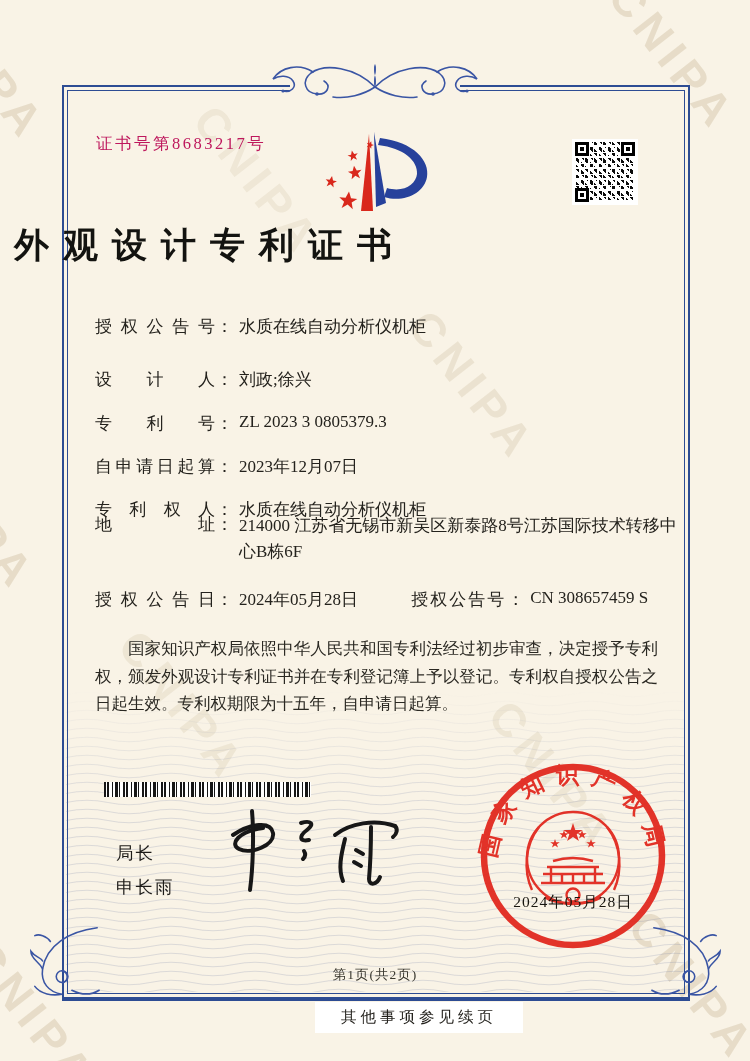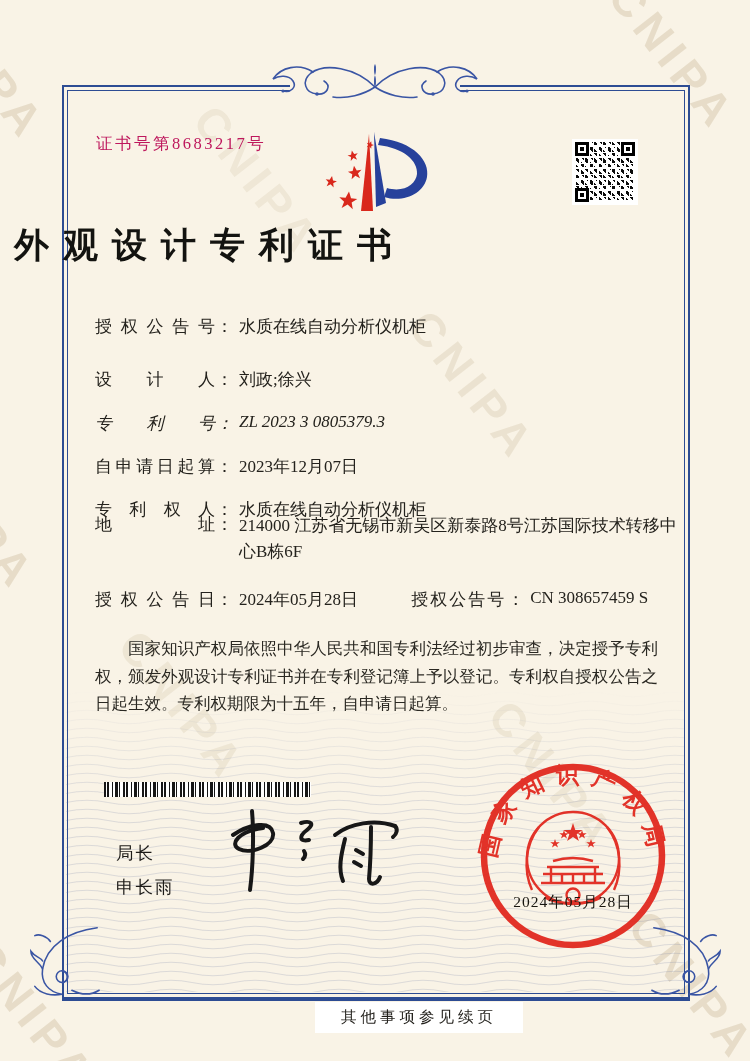--- a/index.html
+++ b/index.html
@@ -175,21 +175,21 @@
   </div>
 
   <div class="title">外观设计专利证书</div>
 
   <div class="row" style="top:315px;">
     <span class="flabel">授权公告号</span><span class="fcolon">：</span><span class="fvalue">水质在线自动分析仪机柜</span>
   </div>
   <div class="row" style="top:368px;">
     <span class="flabel">设计人</span><span class="fcolon">：</span><span class="fvalue">刘政;徐兴</span>
   </div>
-  <div class="row" style="top:412px;font-style:italic;">
+  <div class="row" style="top:412px;">
     <span class="flabel">专利号</span><span class="fcolon">：</span><span class="fvalue">ZL 2023 3 0805379.3</span>
   </div>
   <div class="row" style="top:455px;">
     <span class="flabel">自申请日起算</span><span class="fcolon">：</span><span class="fvalue">2023年12月07日</span>
   </div>
   <div class="row" style="top:498px;">
     <span class="flabel">专利权人</span><span class="fcolon">：</span><span class="fvalue">水质在线自动分析仪机柜</span>
   </div>
   <div class="row" style="top:513px;">
     <span class="flabel">地址</span><span class="fcolon">：</span><span class="fvalue wide">214000 江苏省无锡市新吴区新泰路8号江苏国际技术转移中心B栋6F</span>
@@ -251,15 +251,16 @@
         <polygon points="100,68 102.3,75 109.5,75 103.7,79.3 105.9,86.1 100,81.9 94.1,86.1 96.3,79.3 90.5,75 97.7,75"></polygon>
         <polygon points="82,84 83.1,87.2 86.8,87.2 83.9,89.3 85,92.5 82,90.6 79,92.5 80.1,89.3 77.2,87.2 80.9,87.2"></polygon>
         <polygon points="91,75 92.1,78.2 95.8,78.2 92.9,80.3 94,83.5 91,81.6 88,83.5 89.1,80.3 86.2,78.2 89.9,78.2"></polygon>
         <polygon points="109,75 110.1,78.2 113.8,78.2 110.9,80.3 112,83.5 109,81.6 106,83.5 107.1,80.3 104.2,78.2 107.9,78.2"></polygon>
         <polygon points="118,84 119.1,87.2 122.8,87.2 119.9,89.3 121,92.5 118,90.6 115,92.5 116.1,89.3 113.2,87.2 116.9,87.2"></polygon>
       </g>
     </g>
   </svg>
   <div class="seal-date">2024年05月28日</div>
 
+  <div class="page-num">第1页(共2页)</div>
   <div class="note">其他事项参见续页</div>
 
 </div>
 
 </body></html>

